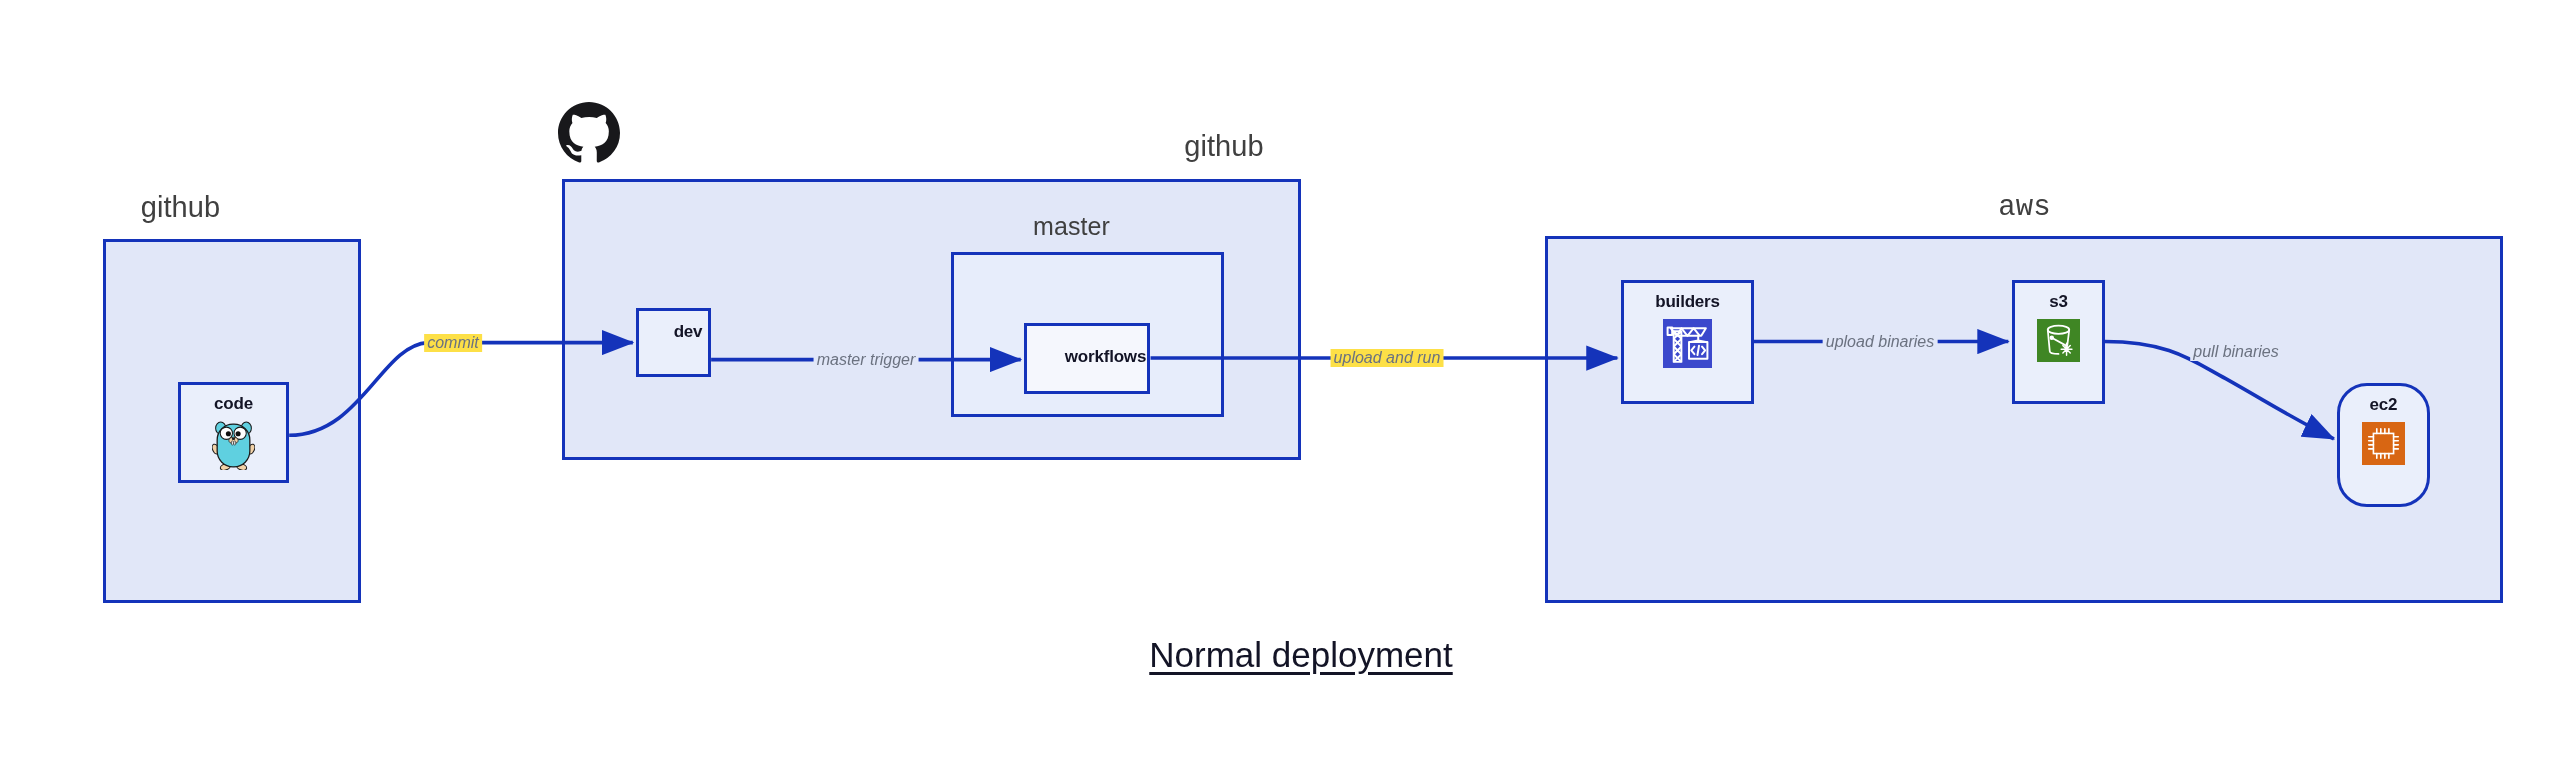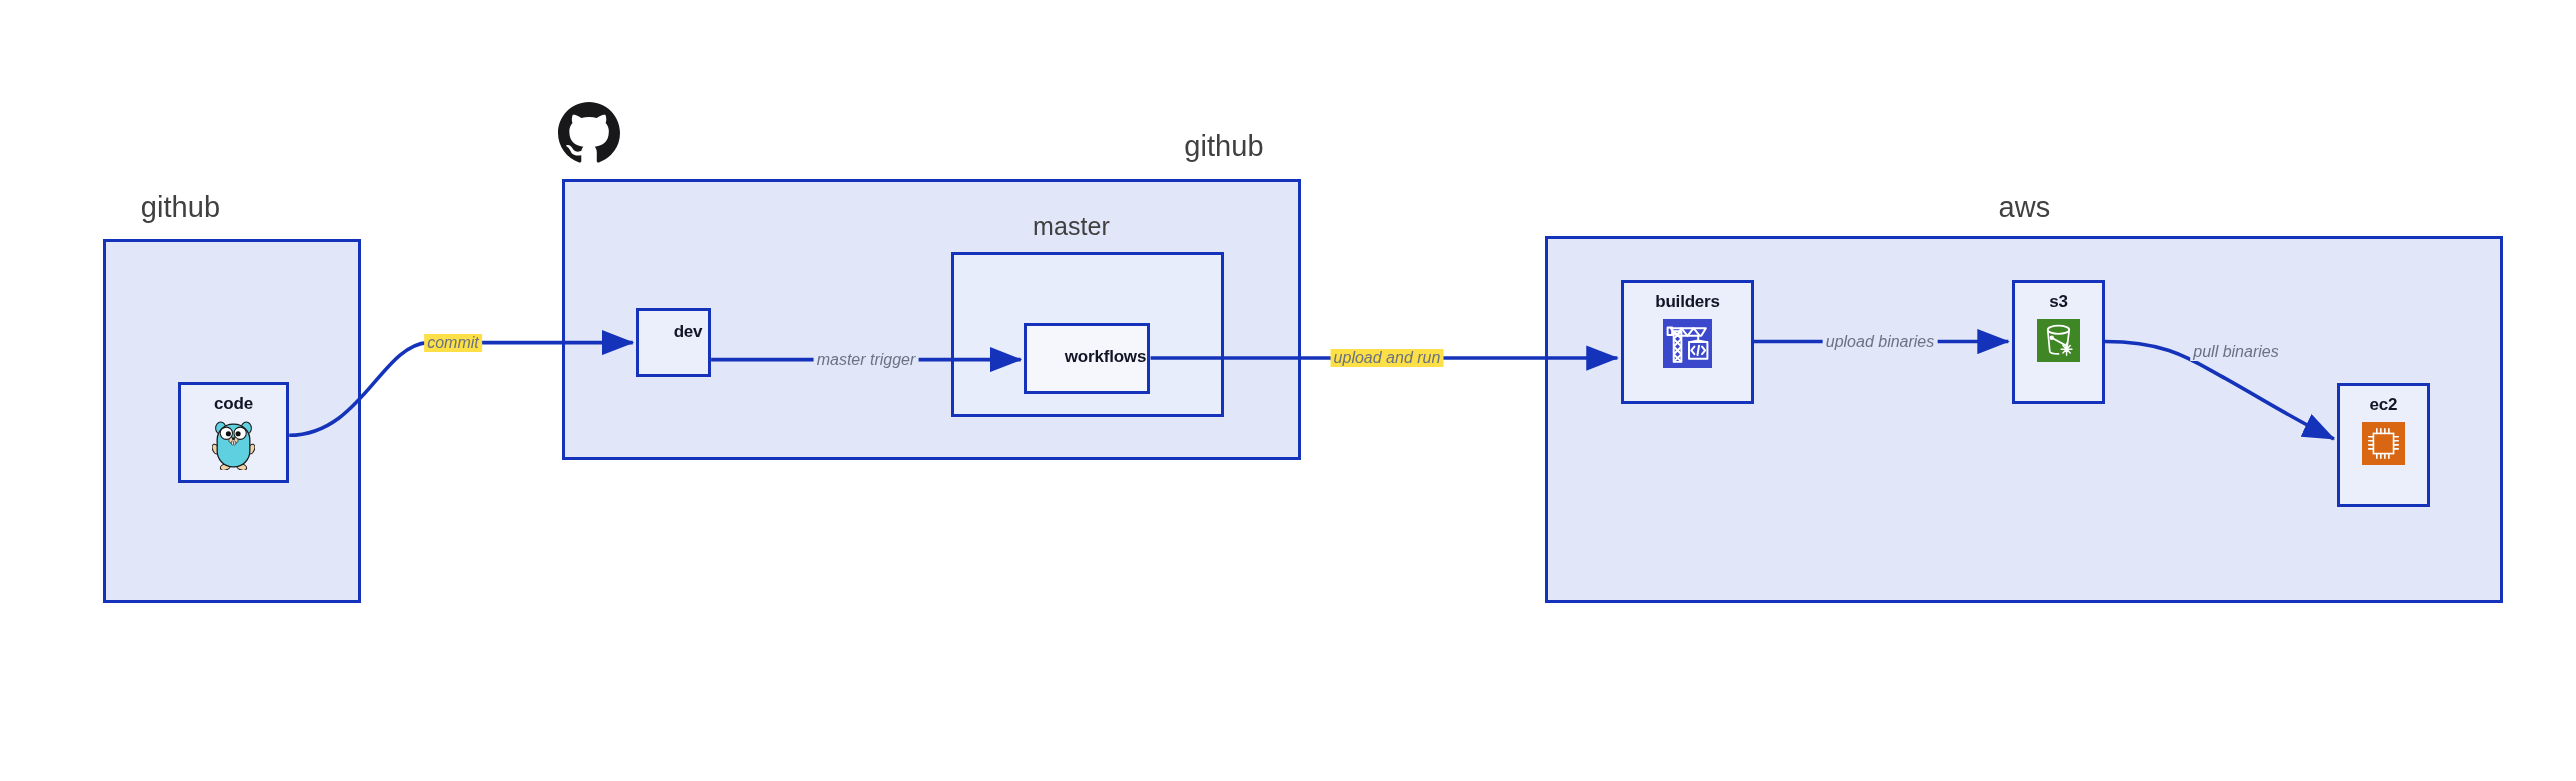--- a/index.html
+++ b/index.html
@@ -144,21 +144,21 @@
   <div class="subgroup" style="left:951px; top:252px; width:273px; height:165px;"></div>
 
   <div class="node" style="left:636px; top:308px; width:75px; height:69px;">
     <span class="node-label" style="margin-top:11.3px;margin-left:29px;">dev</span>
   </div>
 
   <div class="node white" style="left:1024px; top:323px; width:126px; height:71px;padding-left:37px;">
     <span class="node-label" style="margin-top:20.6px;">workflows</span>
   </div>
 
-  <div class="group-label" style="left:1947px; top:191px; width:155px;">aws</div>
+  <div class="group-label" style="left:1947px; top:191px; width:155px;font-family:Liberation Mono, monospace;">aws</div>
   <div class="group" style="left:1545px; top:236px; width:958px; height:367px;"></div>
 
   <div class="node" style="left:1621px; top:280px; width:133px; height:124px;">
     <span class="node-label">builders</span>
     <span class="node-icon">
       <svg width="49" height="49" viewBox="0 0 64 64">
         <rect x="0" y="0" width="64" height="64" fill="#3b48cc"></rect>
         <g fill="none" stroke="#ffffff" stroke-width="2.6" stroke-linejoin="round">
 
           <rect x="14" y="16" width="10" height="40"></rect>
@@ -194,21 +194,21 @@
           <path d="M41 38 L46 41 L43 44 Z" fill="#ffffff" stroke="none"></path>
 
           <g stroke-width="2.2">
             <path d="M44 36 L44 54 M36 45 L52 45 M38.5 39.5 L49.5 50.5 M49.5 39.5 L38.5 50.5"></path>
           </g>
         </g>
       </svg>
     </span>
   </div>
 
-  <div class="node" style="left:2337px; top:383px; width:93px; height:124px;">
+  <div class="node" style="left:2337px; top:383px; width:93px; height:124px;border-radius:30px;">
     <span class="node-label">ec2</span>
     <span class="node-icon">
       <svg width="43" height="43" viewBox="0 0 64 64">
         <rect x="0" y="0" width="64" height="64" fill="#d86613"></rect>
         <g fill="none" stroke="#ffffff" stroke-width="2.4" stroke-linecap="round">
           <rect x="17" y="17" width="30" height="30"></rect>
 
           <path d="M22 17 L22 10 M28 17 L28 10 M34 17 L34 10 M40 17 L40 10"></path>
 
           <path d="M22 47 L22 54 M28 47 L28 54 M34 47 L34 54 M40 47 L40 54"></path>
@@ -242,15 +242,16 @@
   <div class="edge-label" style="left:453px; top:343px;">commit</div>
 
   <div class="edge-label on-group" style="left:866px; top:360px;">master trigger</div>
 
   <div class="edge-label" style="left:1387px; top:358px;">upload and run</div>
 
   <div class="edge-label on-group" style="left:1880px; top:342px;">upload binaries</div>
 
   <div class="edge-label on-group" style="left:2236px; top:352px;">pull binaries</div>
 
+  <div id="diagram-title" style="left:1301px; top:635px;">Normal deployment</div>
 
 </div>
 
 
 </body></html>

